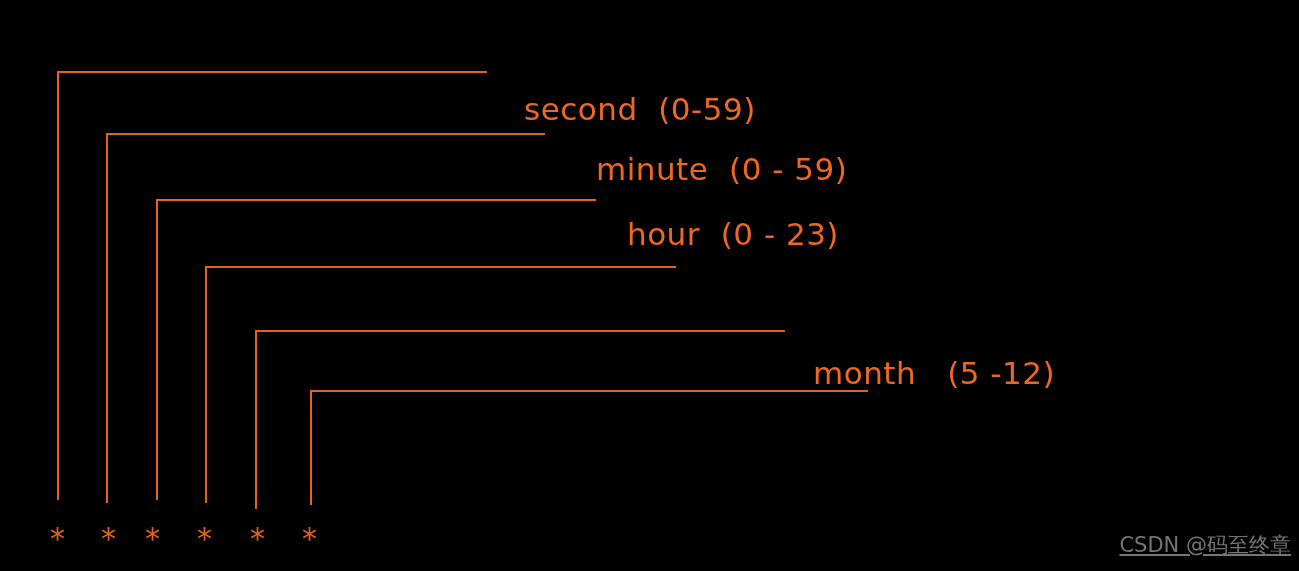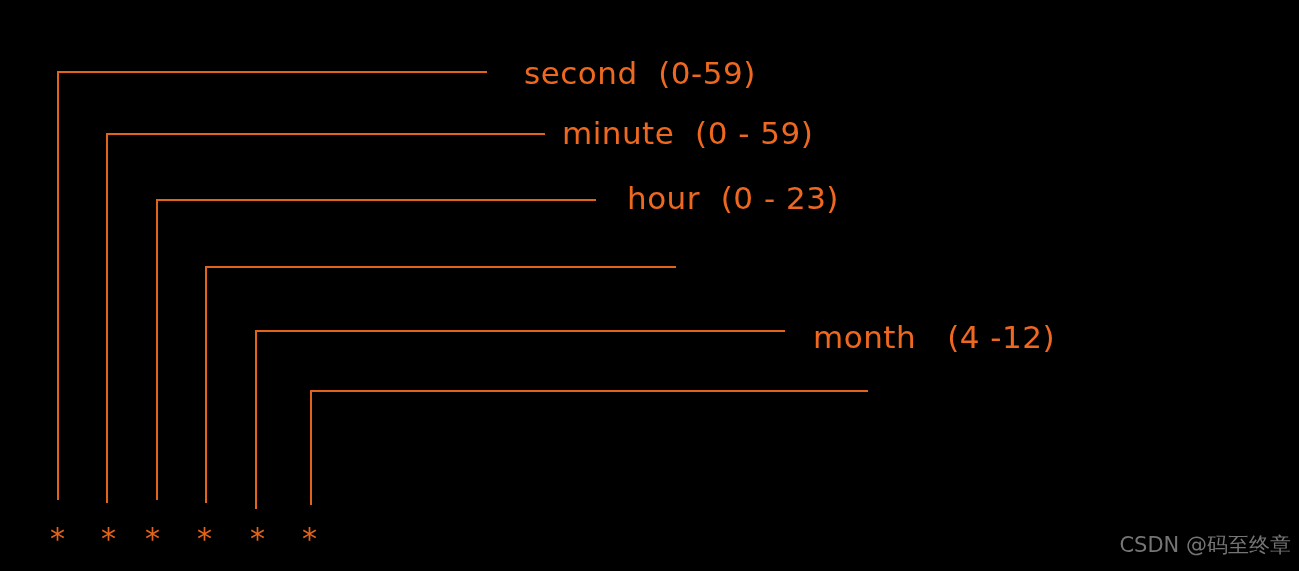--- a/index.html
+++ b/index.html
@@ -30,38 +30,40 @@
   }
   .label {
     position: absolute;
     color: #ef6820;
     font-family: "DejaVu Sans", sans-serif;
     font-size: 31px;
     font-weight: 400;
     white-space: pre;
     letter-spacing: 0.5px;
     line-height: 1;
+    margin-top: 36px;
   }
   .asterisk {
     position: absolute;
     color: #e2641b;
     font-size: 30px;
     font-family: "DejaVu Sans", sans-serif;
     line-height: 1;
     white-space: pre;
   }
   #watermark {
     position: absolute;
     right: 8px;
     bottom: 12px;
     color: #8a8a8a;
     font-size: 21px;
     font-family: "DejaVu Sans", sans-serif;
     white-space: pre;
     opacity: 0.85;
+    text-decoration: underline;
   }
 </style>
 </head>
 <body>
 
 <div id="stage">
 
   <div class="bracket">
     <div class="vline" style="left:57px; top:71px; height:429px;"></div>
     <div class="hline" style="left:57px; top:71px; width:430px;"></div>
@@ -81,23 +83,23 @@
   <div class="bracket">
     <div class="vline" style="left:255px; top:330px; height:179px;"></div>
     <div class="hline" style="left:255px; top:330px; width:530px;"></div>
   </div>
   <div class="bracket">
     <div class="vline" style="left:310px; top:390px; height:115px;"></div>
     <div class="hline" style="left:310px; top:390px; width:558px;"></div>
   </div>
 
   <div class="label" style="left:524px; top:58px;">second  (0-59)</div>
-  <div class="label" style="left:562px; top:118px;">minute  (0 - 59)</div>
+  <div class="label" style="left:596px; top:118px;">minute  (0 - 59)</div>
   <div class="label" style="left:627px; top:183px;">hour  (0 - 23)</div>
-  <div class="label" style="left:813px; top:322px;">month   (4 -12)</div>
+  <div class="label" style="left:813px; top:322px;">month   (5 -12)</div>
 
   <div class="asterisk" style="left:50px; top:524px;">*</div>
   <div class="asterisk" style="left:101px; top:524px;">*</div>
   <div class="asterisk" style="left:145px; top:524px;">*</div>
   <div class="asterisk" style="left:197px; top:524px;">*</div>
   <div class="asterisk" style="left:250px; top:524px;">*</div>
   <div class="asterisk" style="left:302px; top:524px;">*</div>
 
   <div id="watermark">CSDN @码至终章</div>
 

